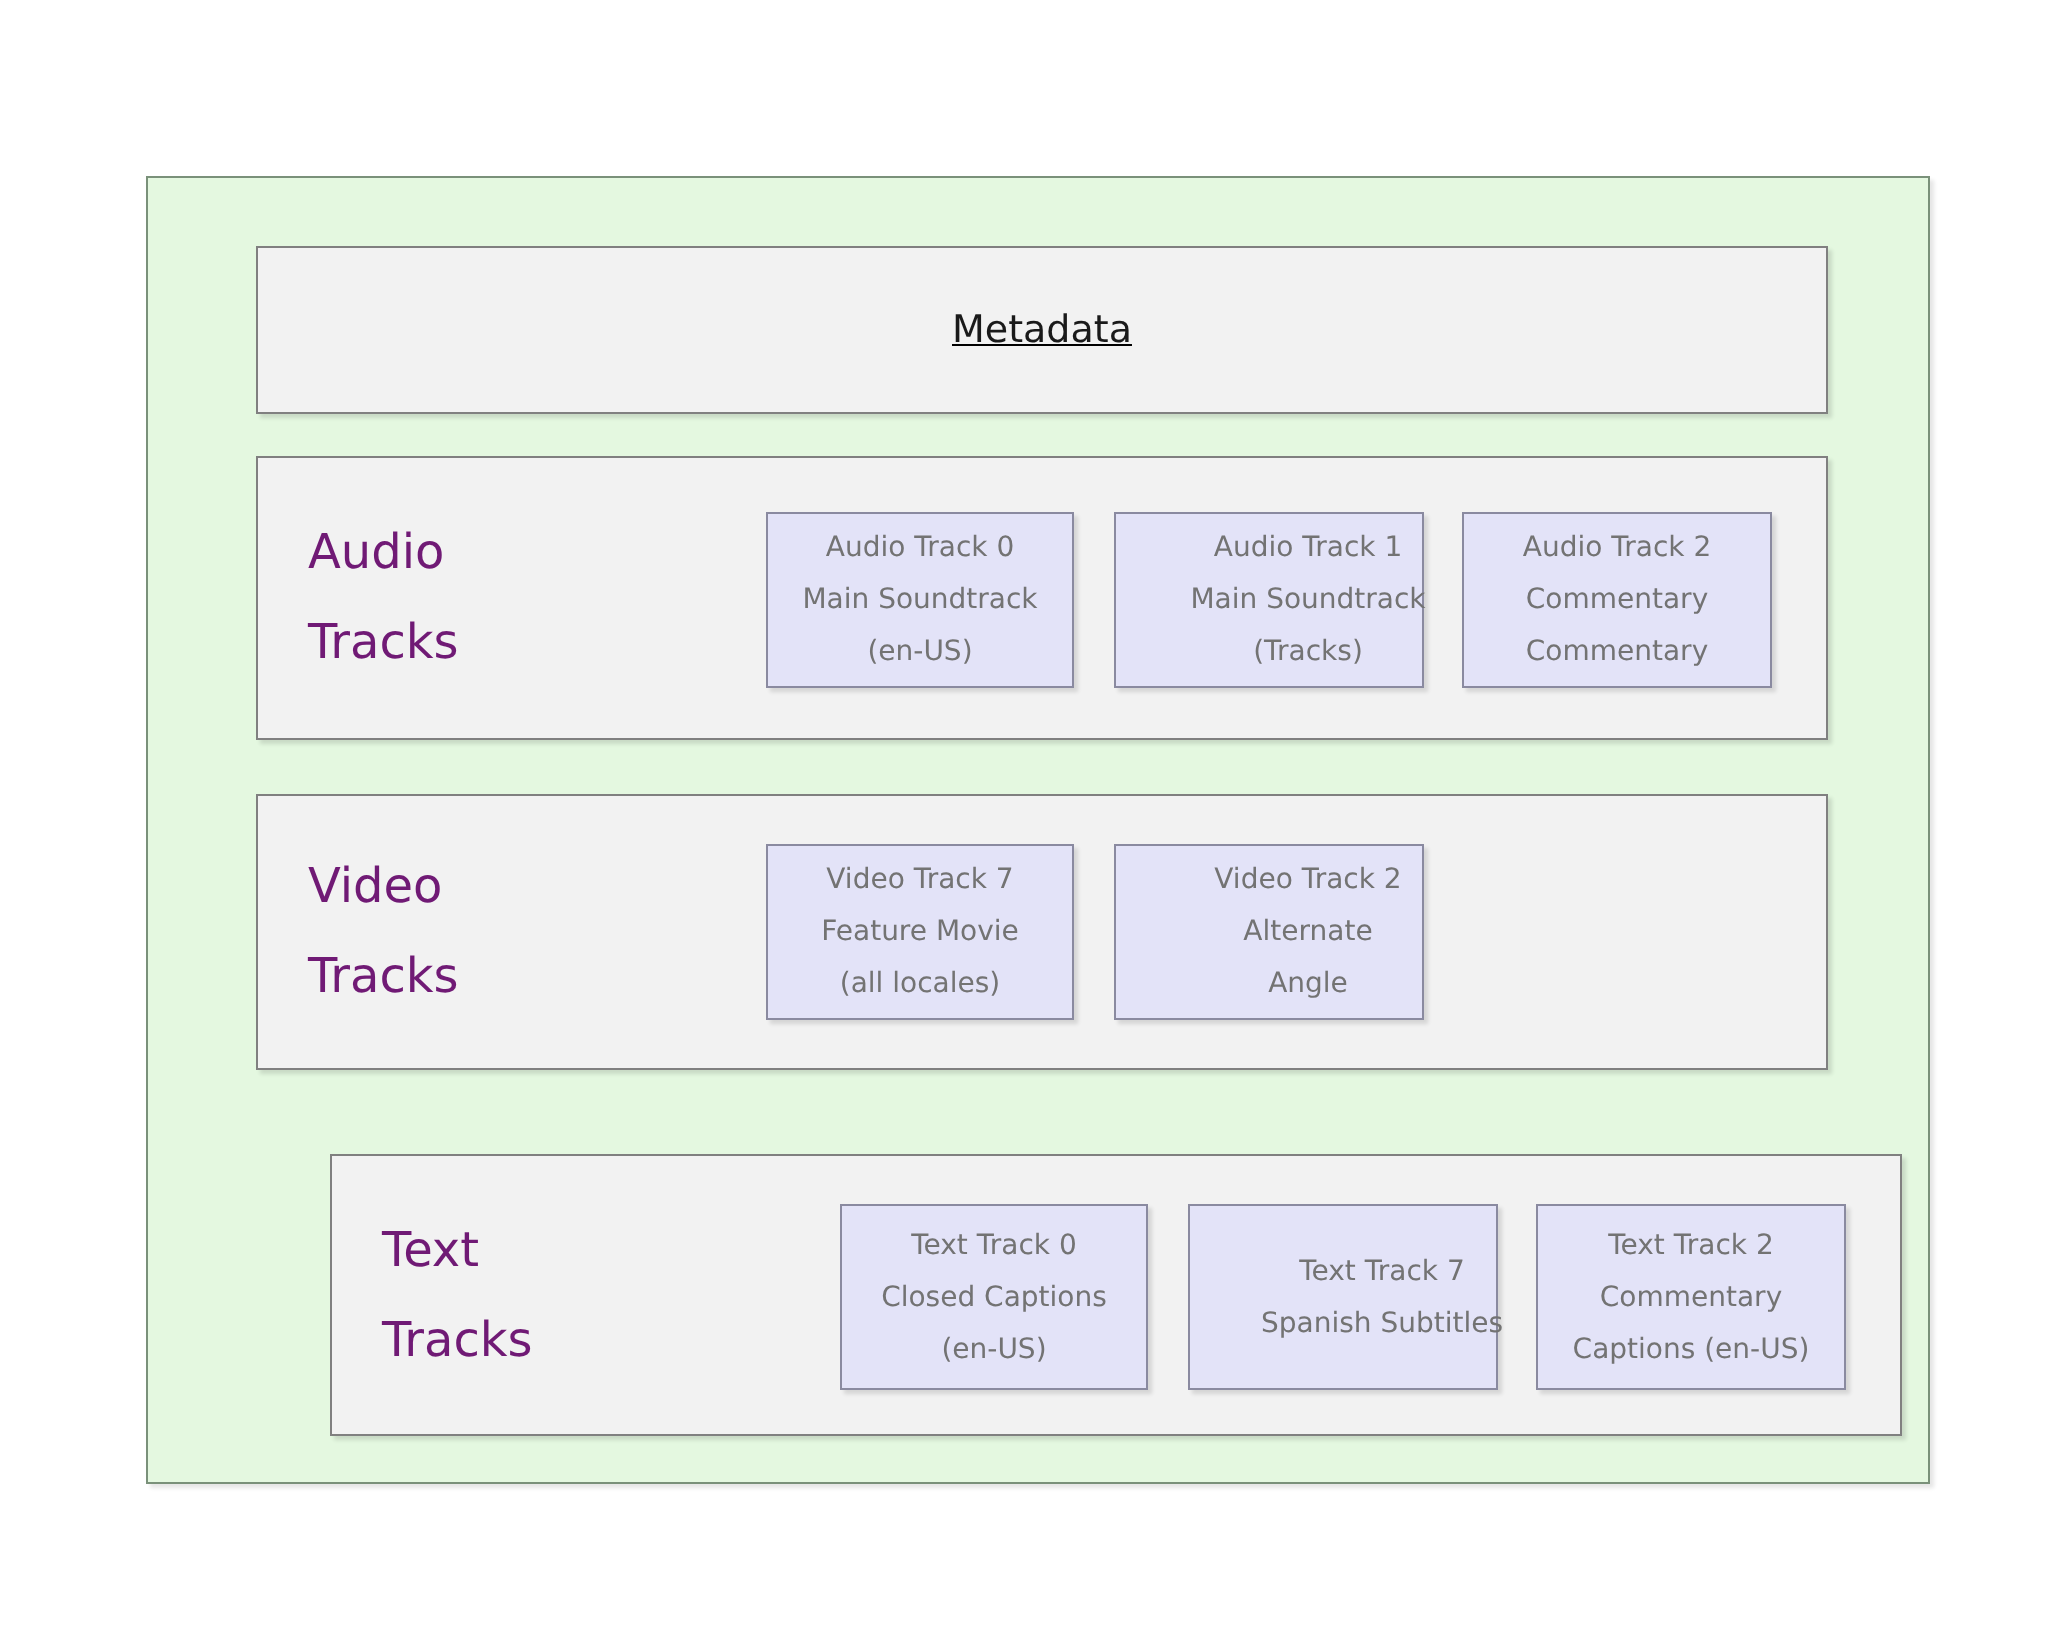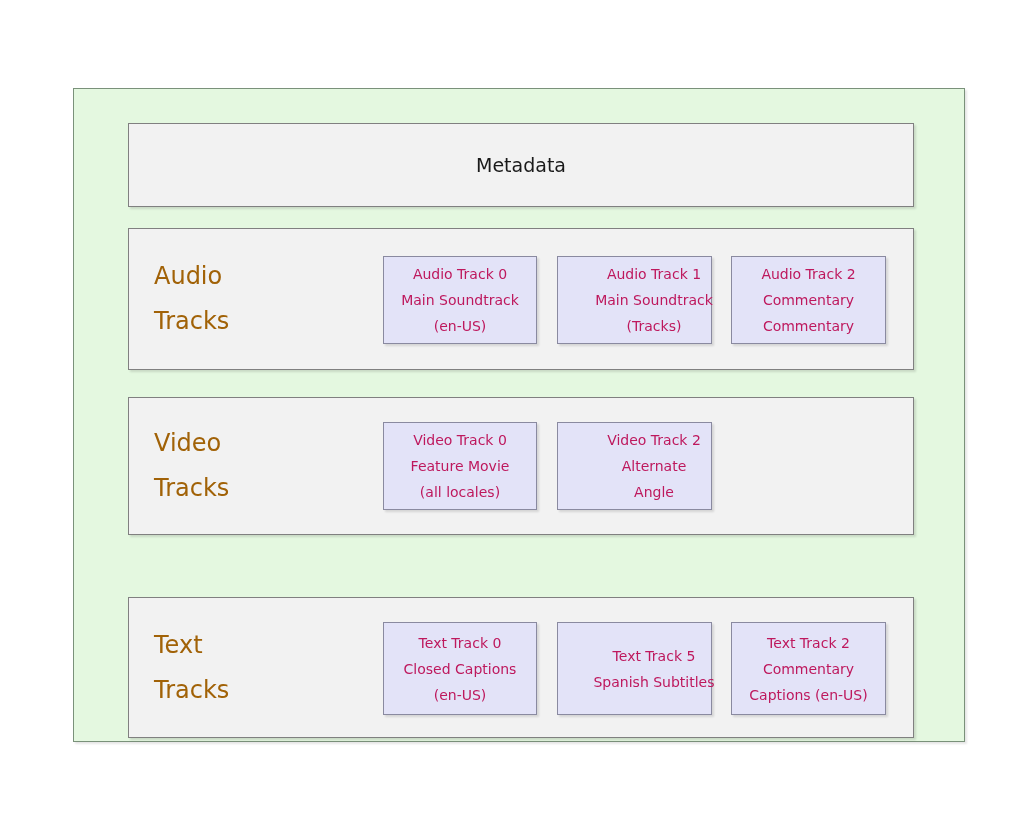--- a/index.html
+++ b/index.html
@@ -35,30 +35,31 @@
     width: 786px;
     box-sizing: border-box;
     background: #f2f2f2;
     border: 1.5px solid #808080;
     box-shadow: 2px 2px 2px rgba(0,0,0,0.12);
   }
 
   #metadata-panel { top: 34px;  height: 84px; }
   #audio-panel    { top: 139px; height: 142px; }
   #video-panel    { top: 308px; height: 138px; }
-  #text-panel     { top: 508px; height: 141px; }
+  #text-panel     { top: 488px; height: 141px; margin-left: 37px; }
 
   
   .metadata-inner {
     width: 100%;
     height: 100%;
     display: flex;
     flex-direction: column;
     align-items: center;
     justify-content: center;
+    text-decoration: underline;
   }
   .metadata-line {
     font-size: 19px;
     color: #1a1a1a;
     line-height: 33px;
     white-space: nowrap;
   }
 
   
   .section-label {
@@ -66,21 +67,21 @@
     left: 25px;
     top: 0;
     height: 100%;
     display: flex;
     flex-direction: column;
     justify-content: center;
     align-items: flex-start;
   }
   .section-label span {
     font-size: 24px;
-    color: #a16207;
+    color: #701a75;
     line-height: 45px;
     font-weight: 400;
     white-space: nowrap;
   }
 
   
   .track-row {
     position: absolute;
     left: 0;
     top: 0;
@@ -93,21 +94,21 @@
     background: #e3e3f8;
     border: 1.5px solid #8a8aa0;
     box-shadow: 2px 2px 2px rgba(0,0,0,0.12);
     display: flex;
     flex-direction: column;
     align-items: center;
     justify-content: center;
   }
   .track-box .tline {
     font-size: 14px;
-    color: #be185d;
+    color: #737373;
     line-height: 26px;
     white-space: nowrap;
     text-align: center;
   }
 
   
   .col-0 { left: 254px; width: 154px; }
   .col-1 { left: 428px; width: 155px; padding-left: 39px; }
   .col-2 { left: 602px; width: 155px; }
 
@@ -151,21 +152,21 @@
     </div>
   </div>
 
   <div class="section-panel" id="video-panel">
     <div class="section-label">
       <span>Video</span>
       <span>Tracks</span>
     </div>
     <div class="track-row">
       <div class="track-box col-0">
-        <div class="tline">Video Track 0</div>
+        <div class="tline">Video Track 7</div>
         <div class="tline">Feature Movie</div>
         <div class="tline">(all locales)</div>
       </div>
       <div class="track-box col-1">
         <div class="tline">Video Track 2</div>
         <div class="tline">Alternate</div>
         <div class="tline">Angle</div>
       </div>
     </div>
   </div>
@@ -175,21 +176,21 @@
       <span>Text</span>
       <span>Tracks</span>
     </div>
     <div class="track-row">
       <div class="track-box col-0">
         <div class="tline">Text Track 0</div>
         <div class="tline">Closed Captions</div>
         <div class="tline">(en-US)</div>
       </div>
       <div class="track-box col-1">
-        <div class="tline">Text Track 5</div>
+        <div class="tline">Text Track 7</div>
         <div class="tline">Spanish Subtitles</div>
       </div>
       <div class="track-box col-2">
         <div class="tline">Text Track 2</div>
         <div class="tline">Commentary</div>
         <div class="tline">Captions (en-US)</div>
       </div>
     </div>
   </div>
 

